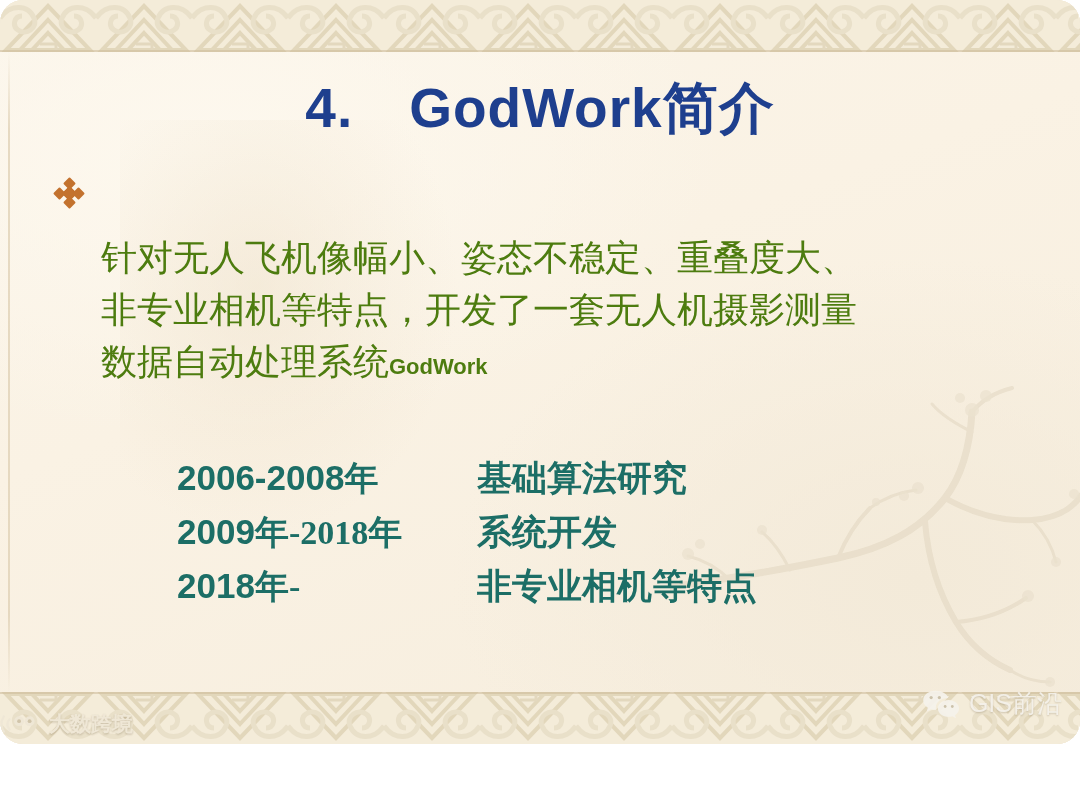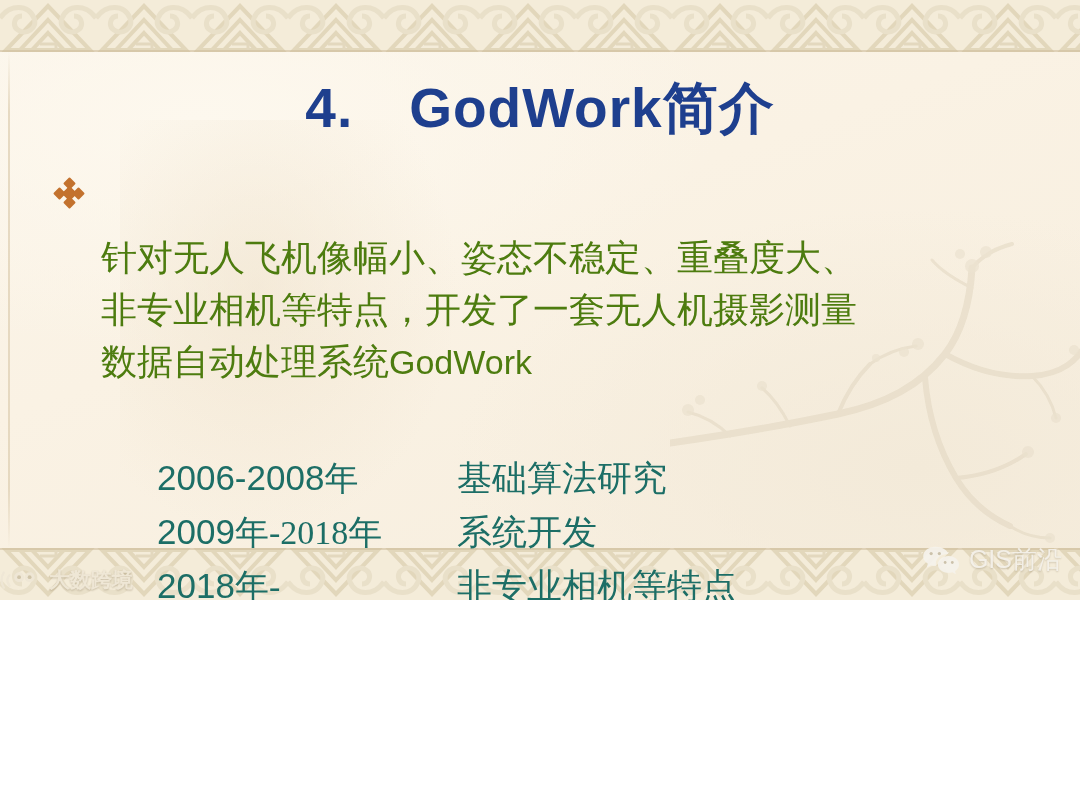--- a/index.html
+++ b/index.html
@@ -5,24 +5,25 @@
 <style>
   html, body {
     margin: 0;
     padding: 0;
     background: #ffffff;
   }
 
   #slide {
     position: relative;
     width: 1080px;
-    height: 600px;
+    height: 744px;
     overflow: hidden;
     background: #faf2e4;
     font-family: "Liberation Sans", "DejaVu Sans", sans-serif;
+    border-radius: 23px;
     -webkit-font-smoothing: antialiased;
   }
 
   
   .bg-base {
     position: absolute;
     inset: 0;
     background:
       radial-gradient(ellipse 70% 55% at 18% 20%, #fdf8ee 0%, rgba(253,248,238,0) 70%),
       radial-gradient(ellipse 60% 60% at 85% 78%, #f3ead9 0%, rgba(243,234,217,0) 72%),
@@ -148,29 +149,30 @@
     left: 101px;
     width: 905px;
     color: #4d7c0f;
     font-size: 36px;
     line-height: 52px;
     font-family: "Liberation Serif", "DejaVu Serif", serif;
     letter-spacing: 0;
   }
   .para .en {
     font-family: "Liberation Sans", "DejaVu Sans", sans-serif;
-    font-weight: 400;
-    font-size: 34px;
+    font-weight: 700;
+    font-size: 22px;
   }
 
   .timeline {
     position: absolute;
     top: 403px;
-    left: 157px;
+    left: 177px;
     color: #1c6e66;
+    font-weight: bold;
   }
   .tl-row {
     display: flex;
     align-items: baseline;
     height: 54px;
     white-space: pre;
   }
   .tl-when {
     width: 300px;
     flex: none;

